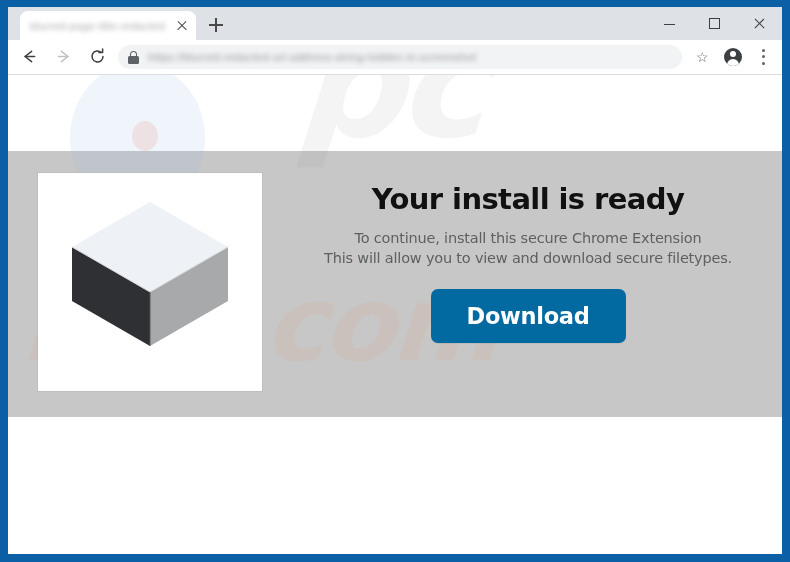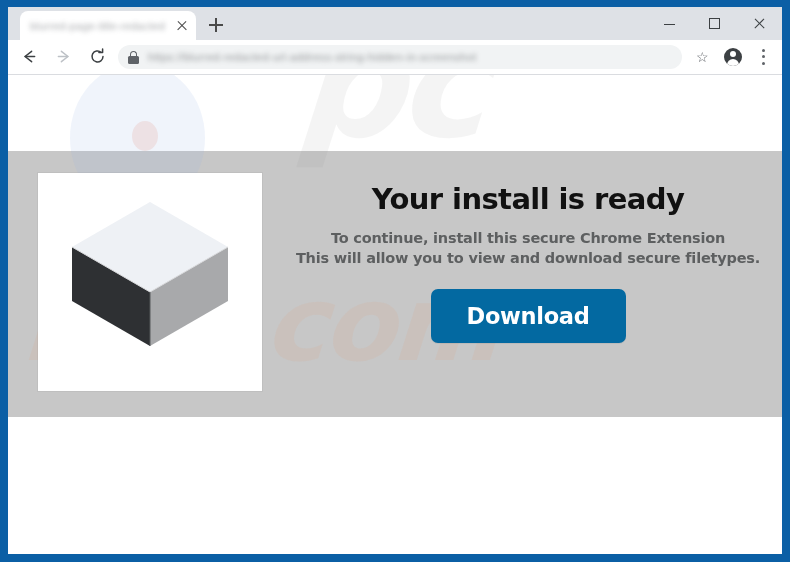--- a/index.html
+++ b/index.html
@@ -349,21 +349,20 @@
     margin: 0;
     line-height: 36px;
   }
   .subline {
     font-family: "DejaVu Sans", sans-serif;
     font-size: 14.5px;
     color: #5d5f60;
     margin: 11px 0 0 0;
     line-height: 20px;
     letter-spacing: -0.2px;
-    font-weight: bold;
   }
   .btn-row {
     margin-top: 21px;
     display: flex;
     justify-content: center;
   }
   .download-btn {
     width: 195px;
     height: 54px;
     background: #0369a1;

